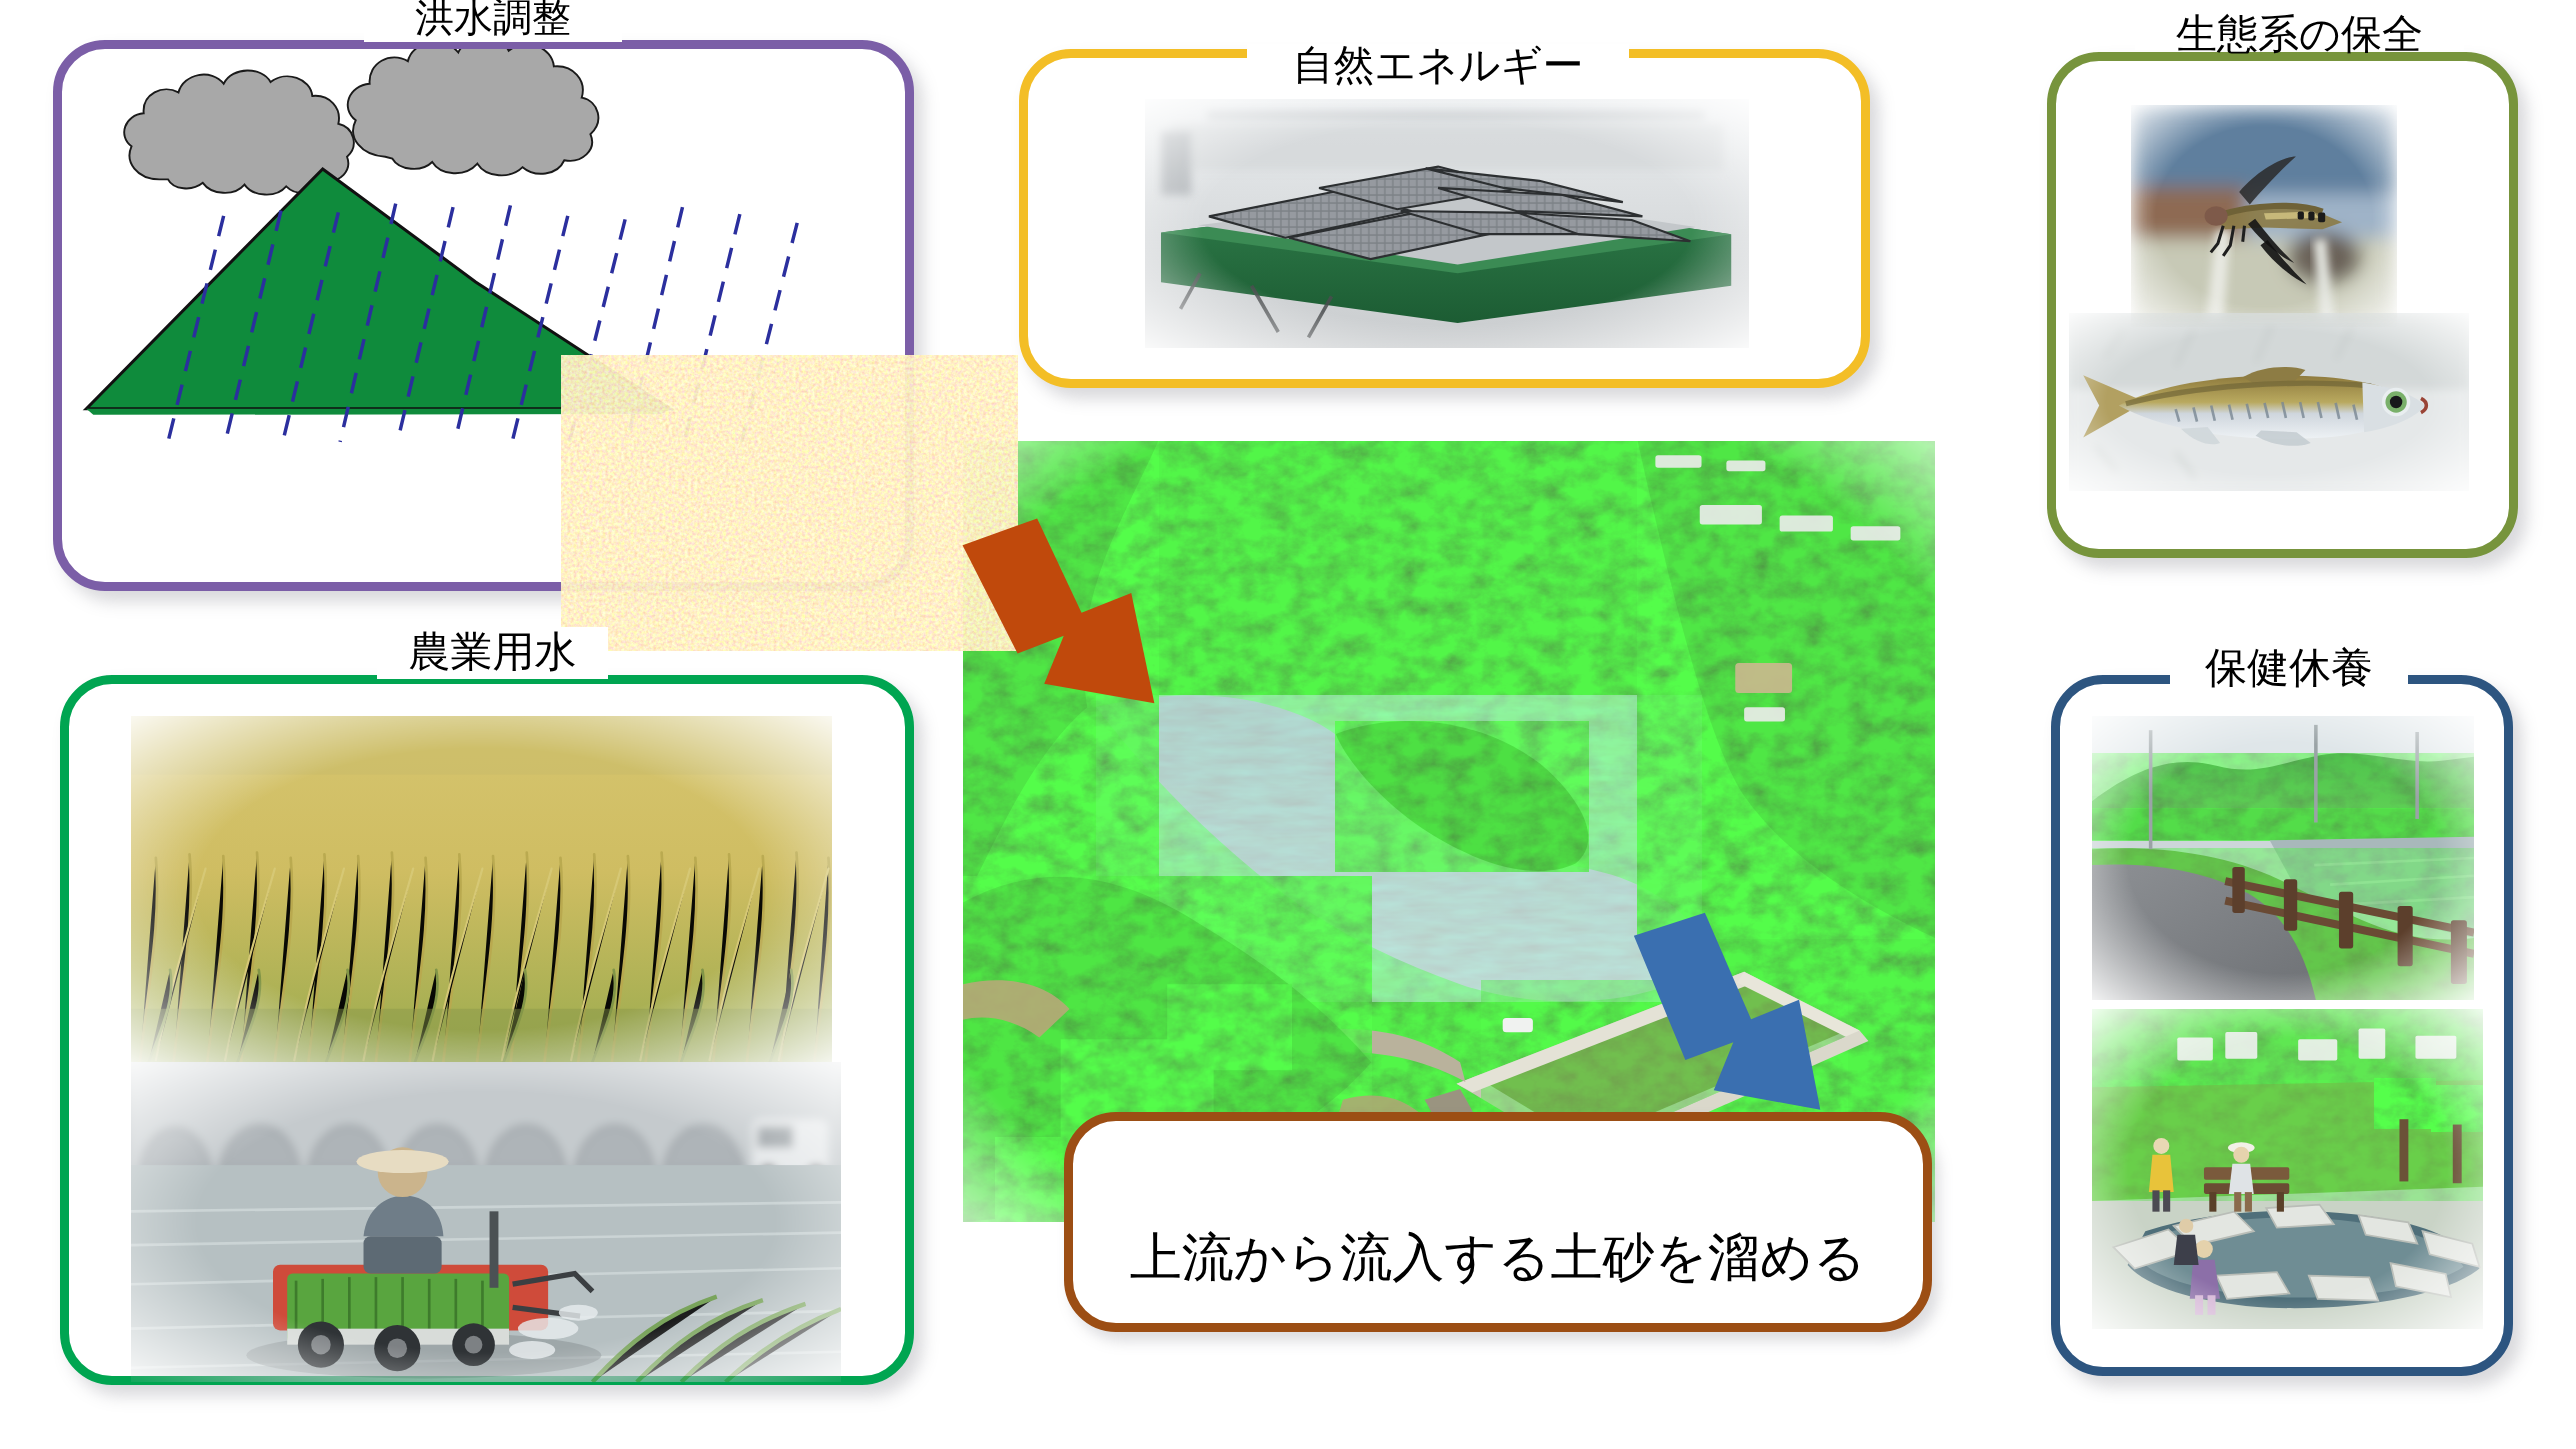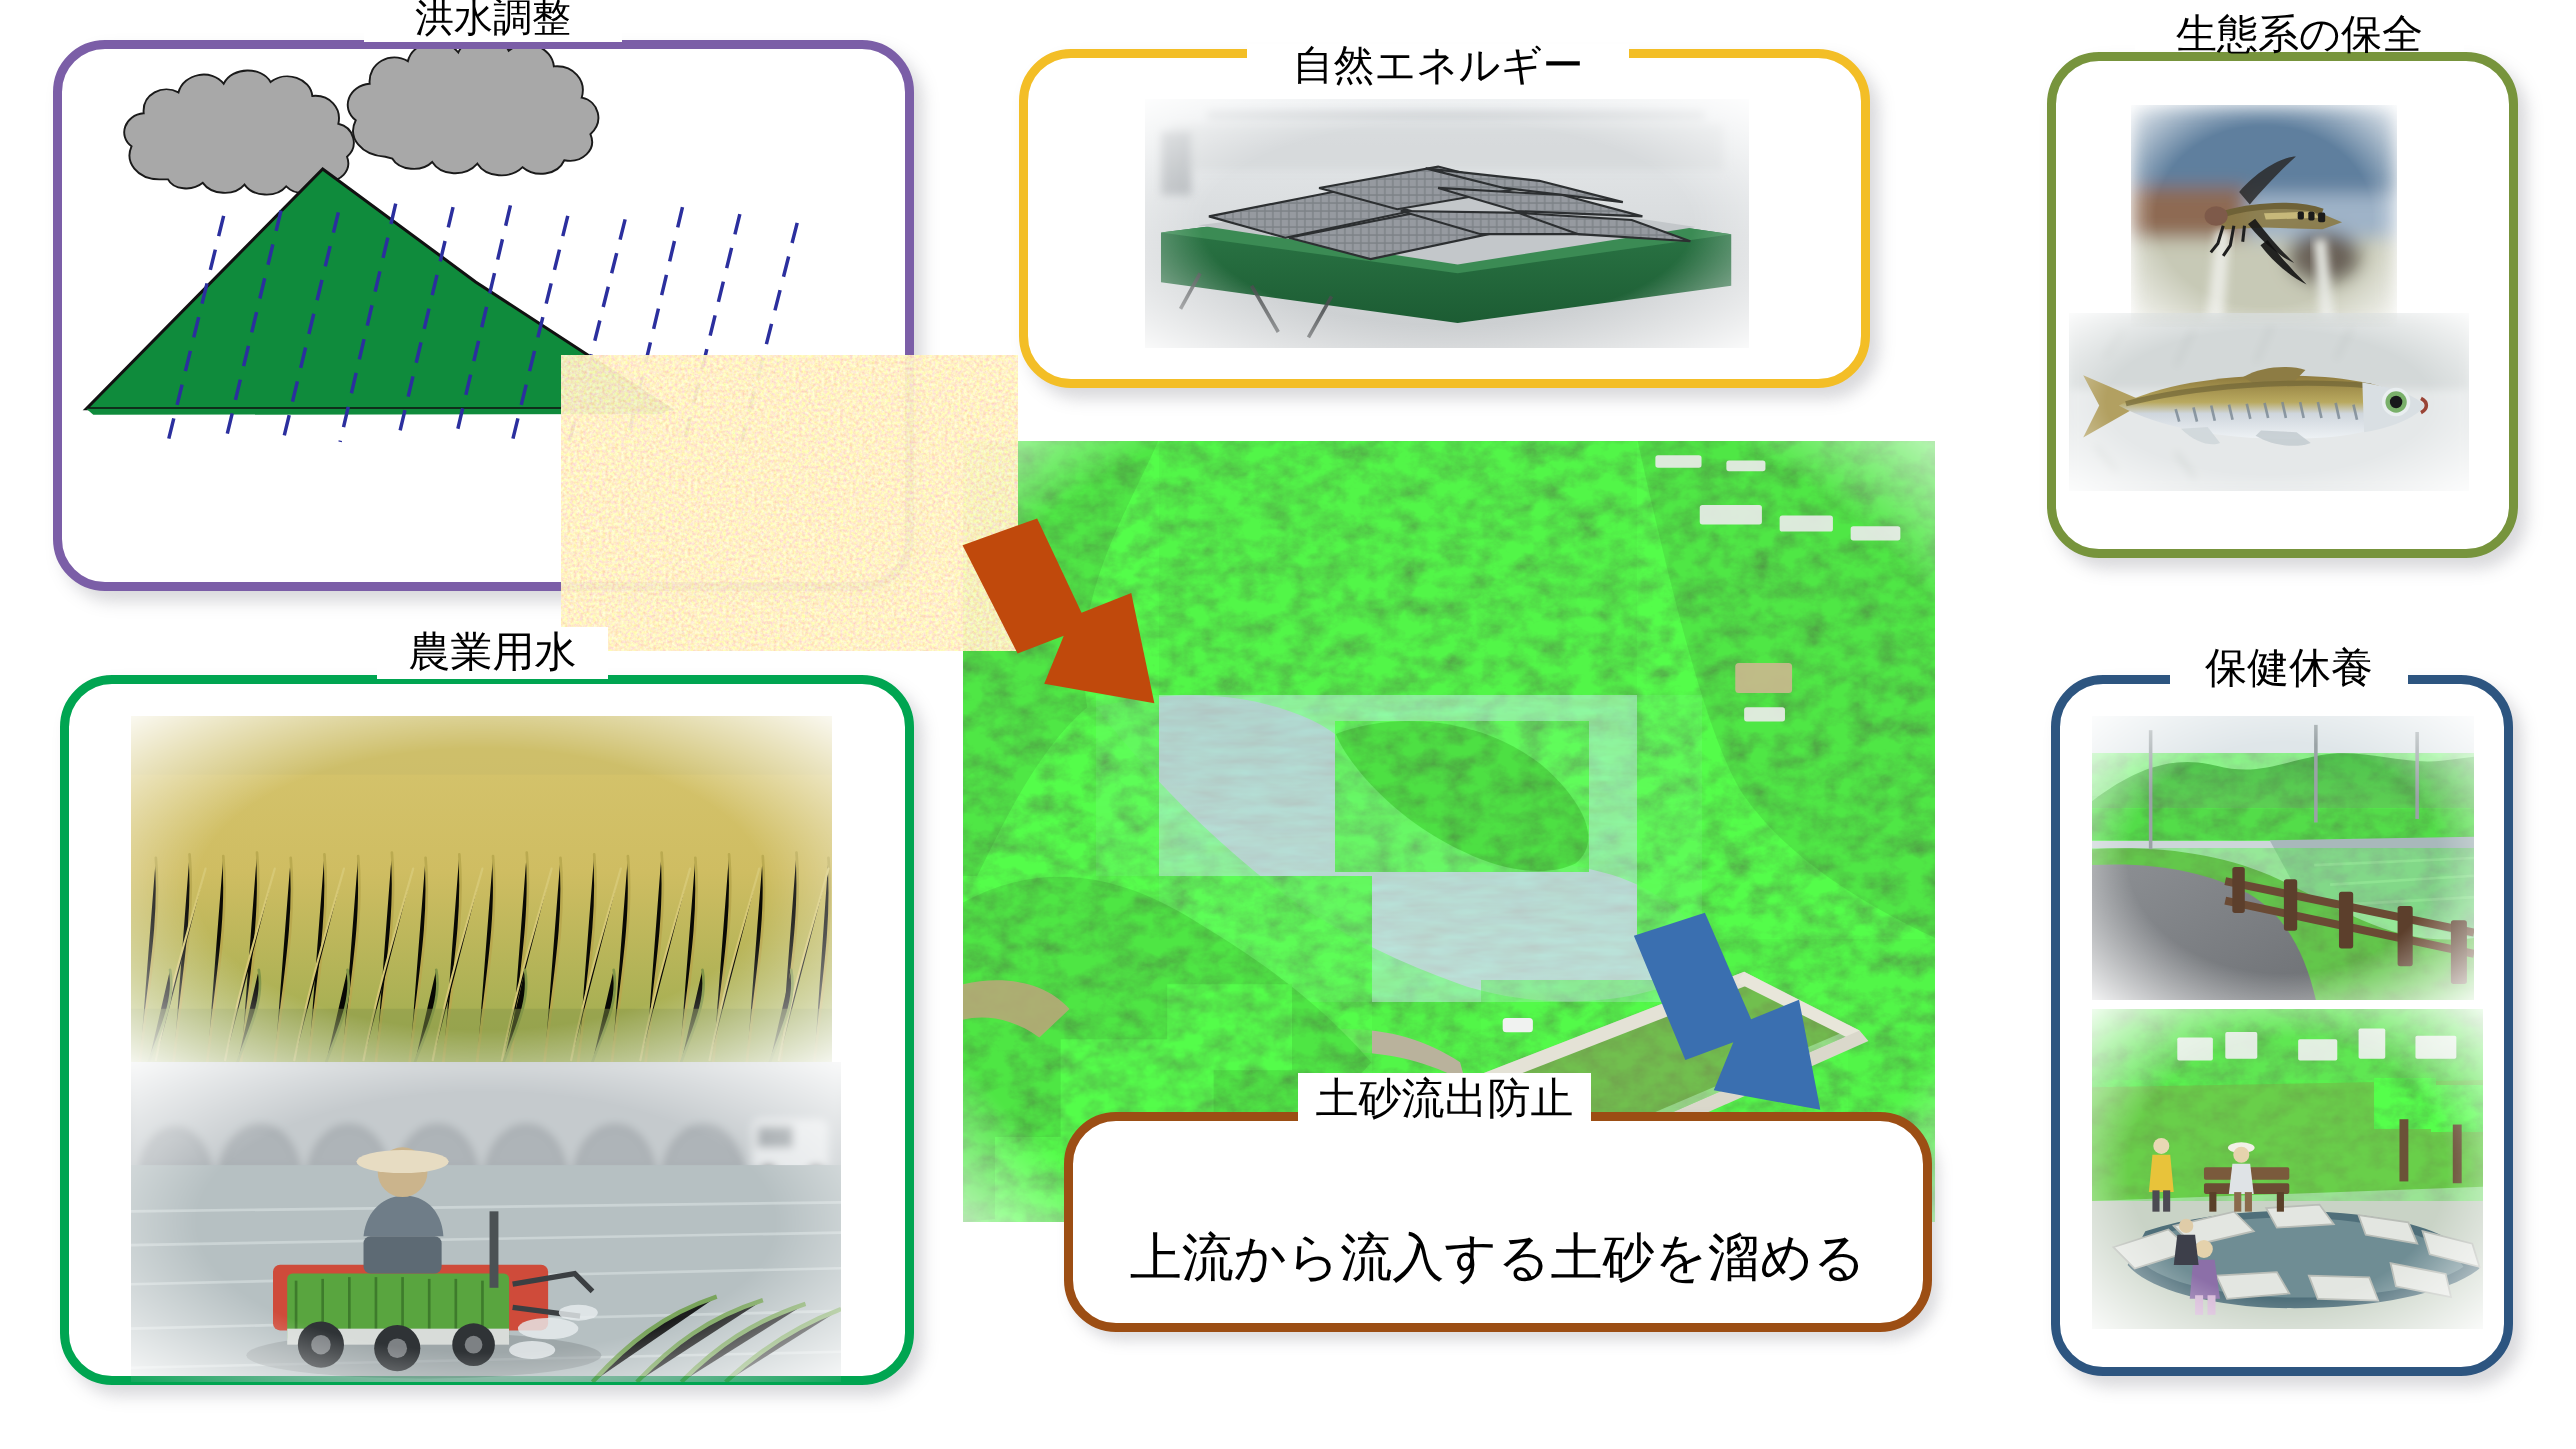--- a/index.html
+++ b/index.html
@@ -683,18 +683,15 @@
   <div class="caption" style="left:2170px; top:643px; width:238px; height:52px; font-size:42px; padding-top:3.6px;">
     <span>保健休養</span>
   </div>
 
   <div class="panel" style="left:1064px; top:1112px; width:868px; height:220px; border:9.8px solid #9C4E14;
               box-shadow: 7px 9px 14px rgba(130,130,140,.28);">
     <div class="inner" style="display:flex; align-items:flex-end; justify-content:center; padding-bottom:30px;">
       <div style="font-family:'DejaVu Sans',sans-serif; font-size:52px; color:#000; white-space:nowrap;">上流から流入する土砂を溜める</div>
     </div>
   </div>
-  <div class="caption" style="left:1298px; top:1073px; width:293px; height:53px; font-size:43px; padding-top:3.6px;">
-    <span>土砂流出防止</span>
-  </div>
 
 </div>
 
 
 </body></html>

